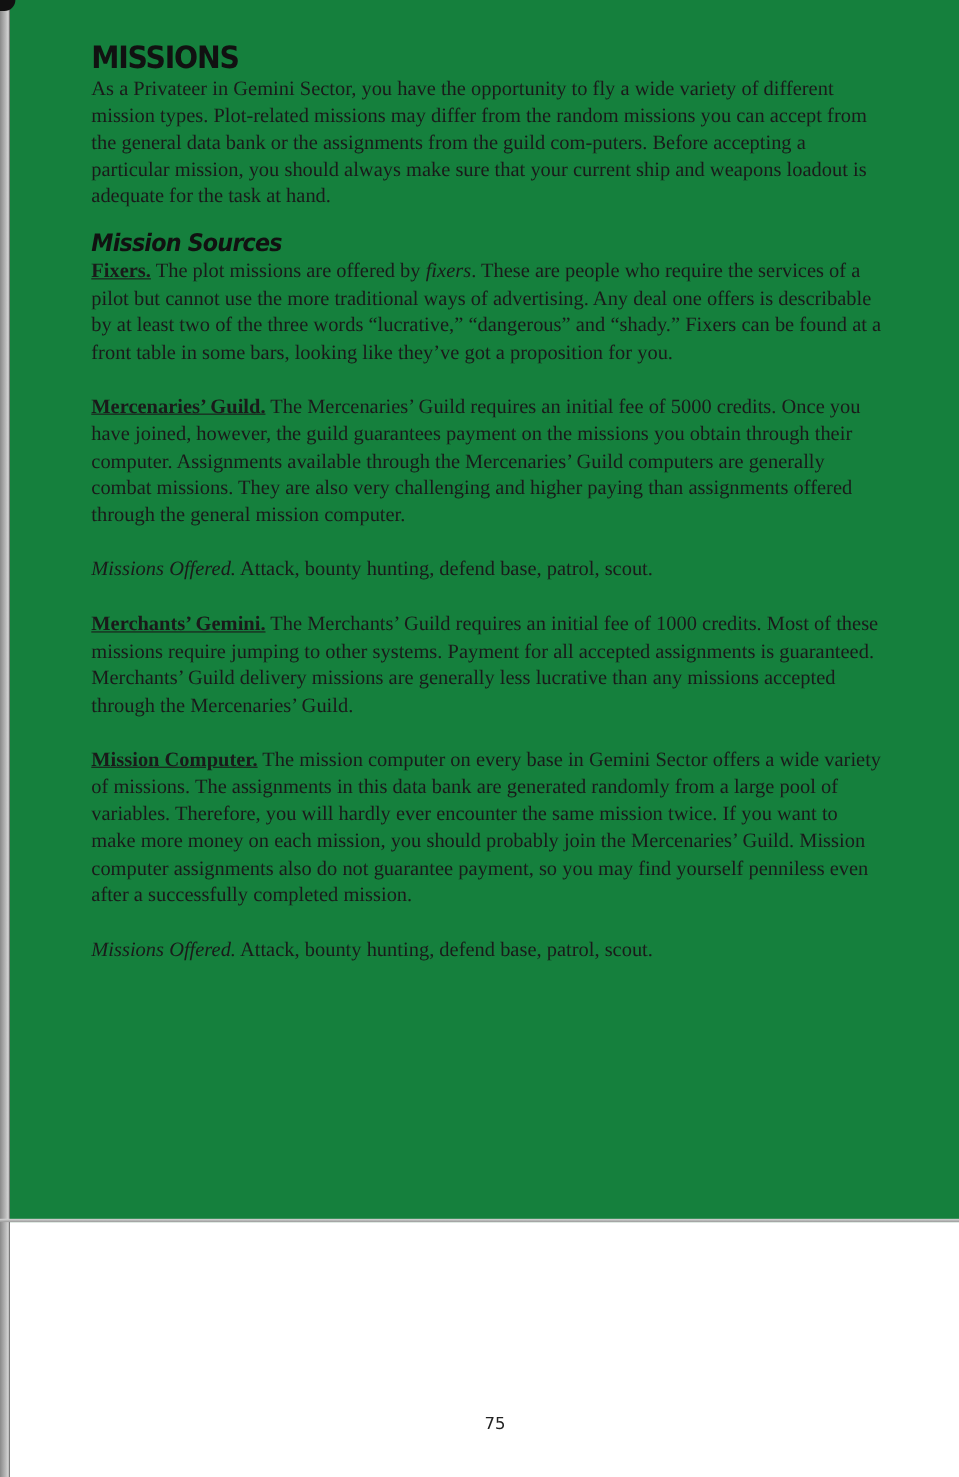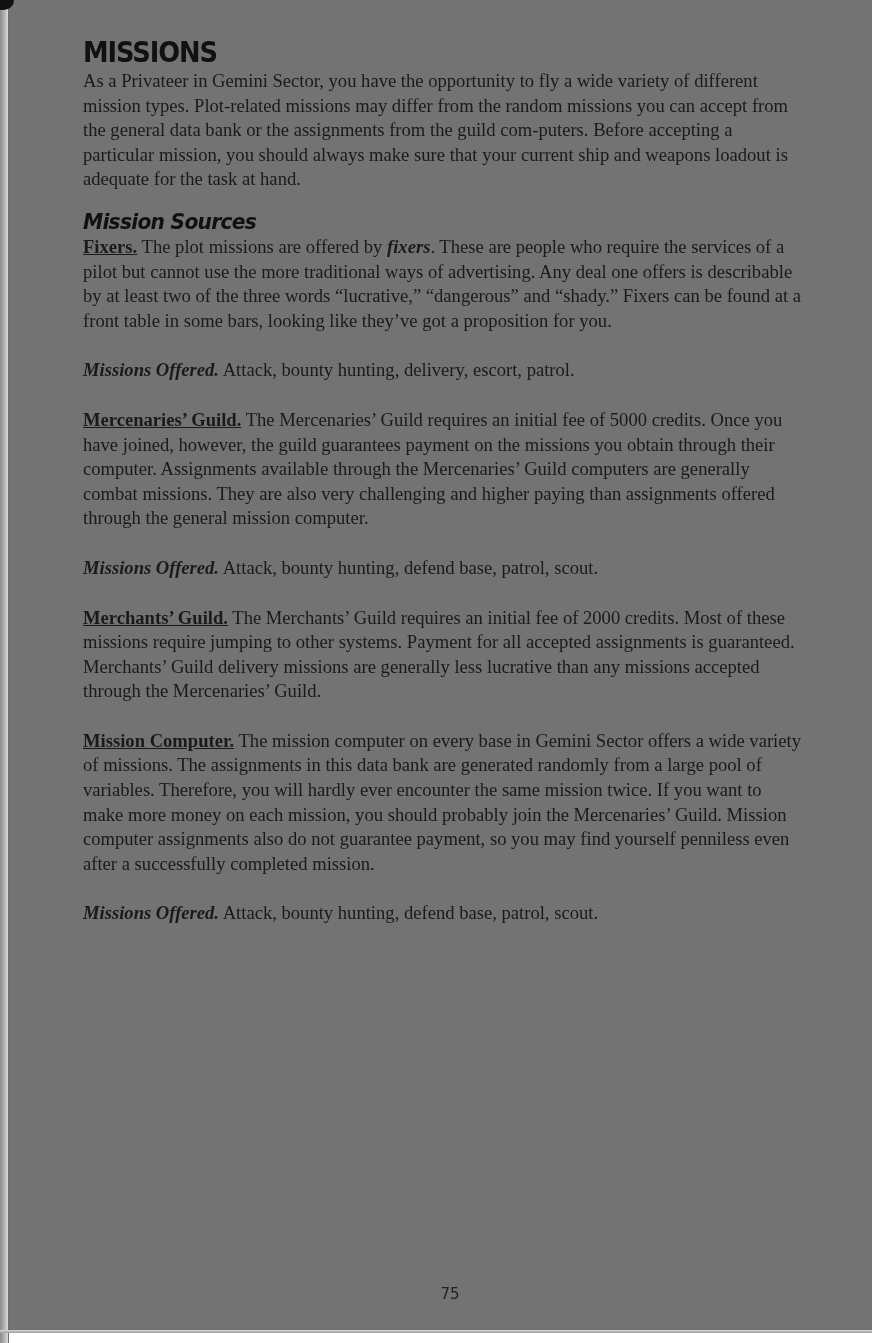--- a/index.html
+++ b/index.html
@@ -9,22 +9,22 @@
     body {
       width: 872px;
       height: 1343px;
       background: #ffffff;
       position: relative;
       overflow: hidden;
     }
     .page {
       position: absolute;
       left: 0; top: 0;
-      width: 872px; height: 1333px;
-      background: #737373;
+      width: 872px; height: 1111px;
+      background: #15803d;
     }
     .binding-shadow {
       position: absolute;
       left: 0; top: 0;
       width: 9px; height: 1343px;
       background: linear-gradient(to right, #8a8a8a 0%, #bdbdbd 60%, #e6e6e6 100%);
     }
     .binding-line {
       position: absolute;
       left: 8px; top: 0;
@@ -91,21 +91,20 @@
     }
     p.offered {
       margin-top: 25px;
     }
     .lead {
       font-weight: bold;
       text-decoration: underline;
     }
     .em {
       font-style: italic;
-      font-weight: bold;
     }
     .page-number {
       position: absolute;
       left: 0;
       width: 900px;
       top: 1285px;
       text-align: center;
       font-family: "DejaVu Sans", "Liberation Sans", sans-serif;
       font-size: 15px;
       color: #222;
@@ -120,25 +119,24 @@
   <div class="corner-mark"></div>
   <div class="bottom-edge"></div>
 
   <div class="content">
     <h1 class="title">MISSIONS</h1>
     <p class="intro">As a Privateer in Gemini Sector, you have the opportunity to fly a wide variety of different mission types. Plot-related missions may differ from the random missions you can accept from the general data bank or the assignments from the guild com-puters. Before accepting a particular mission, you should always make sure that your current ship and weapons loadout is adequate for the task at hand.</p>
 
     <h2 class="subtitle">Mission Sources</h2>
 
     <p class="section first"><span class="lead">Fixers.</span><span> The plot missions are offered by </span><span class="em">fixers</span><span>. These are people who require the services of a pilot but cannot use the more traditional ways of advertising. Any deal one offers is describable by at least two of the three words “lucrative,” “dangerous” and “shady.” Fixers can be found at a front table in some bars, looking like they’ve got a proposition for you.</span></p>
-    <p class="offered"><span class="em">Missions Offered.</span><span> Attack, bounty hunting, delivery, escort, patrol.</span></p>
 
     <p class="section"><span class="lead">Mercenaries’ Guild.</span><span> The Mercenaries’ Guild requires an initial fee of 5000 credits. Once you have joined, however, the guild guarantees payment on the missions you obtain through their computer. Assignments available through the Mercenaries’ Guild computers are generally combat missions. They are also very challenging and higher paying than assignments offered through the general mission computer.</span></p>
     <p class="offered"><span class="em">Missions Offered.</span><span> Attack, bounty hunting, defend base, patrol, scout.</span></p>
 
-    <p class="section"><span class="lead">Merchants’ Guild.</span><span> The Merchants’ Guild requires an initial fee of 2000 credits. Most of these missions require jumping to other systems. Payment for all accepted assignments is guaranteed. Merchants’ Guild delivery missions are generally less lucrative than any missions accepted through the Mercenaries’ Guild.</span></p>
+    <p class="section"><span class="lead">Merchants’ Gemini.</span><span> The Merchants’ Guild requires an initial fee of 1000 credits. Most of these missions require jumping to other systems. Payment for all accepted assignments is guaranteed. Merchants’ Guild delivery missions are generally less lucrative than any missions accepted through the Mercenaries’ Guild.</span></p>
 
     <p class="section"><span class="lead">Mission Computer.</span><span> The mission computer on every base in Gemini Sector offers a wide variety of missions. The assignments in this data bank are generated randomly from a large pool of variables. Therefore, you will hardly ever encounter the same mission twice. If you want to make more money on each mission, you should probably join the Mercenaries’ Guild. Mission computer assignments also do not guarantee payment, so you may find yourself penniless even after a successfully completed mission.</span></p>
     <p class="offered"><span class="em">Missions Offered.</span><span> Attack, bounty hunting, defend base, patrol, scout.</span></p>
   </div>
 
   <div class="page-number">75</div>
 </div>
 
 </body></html>

